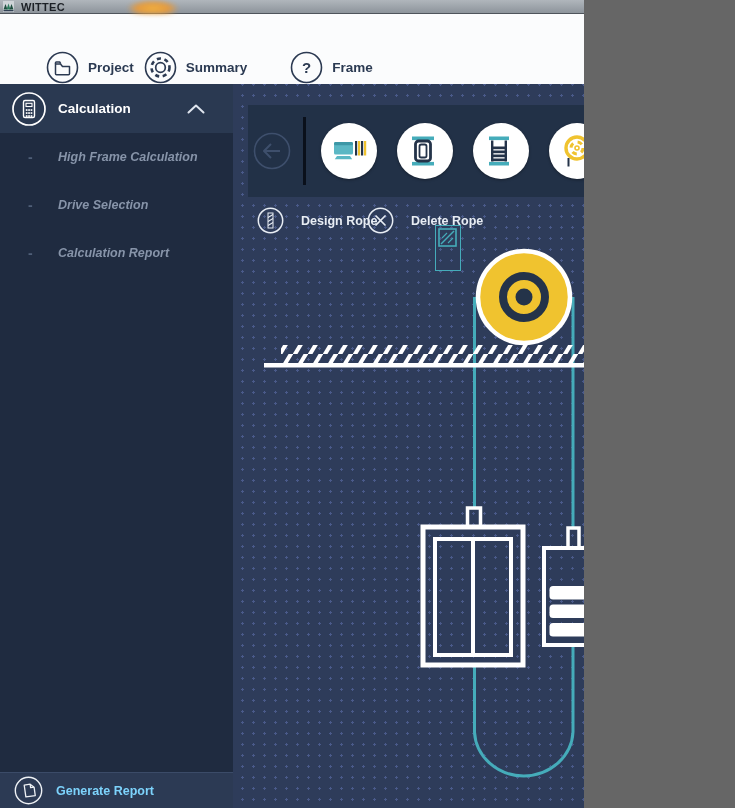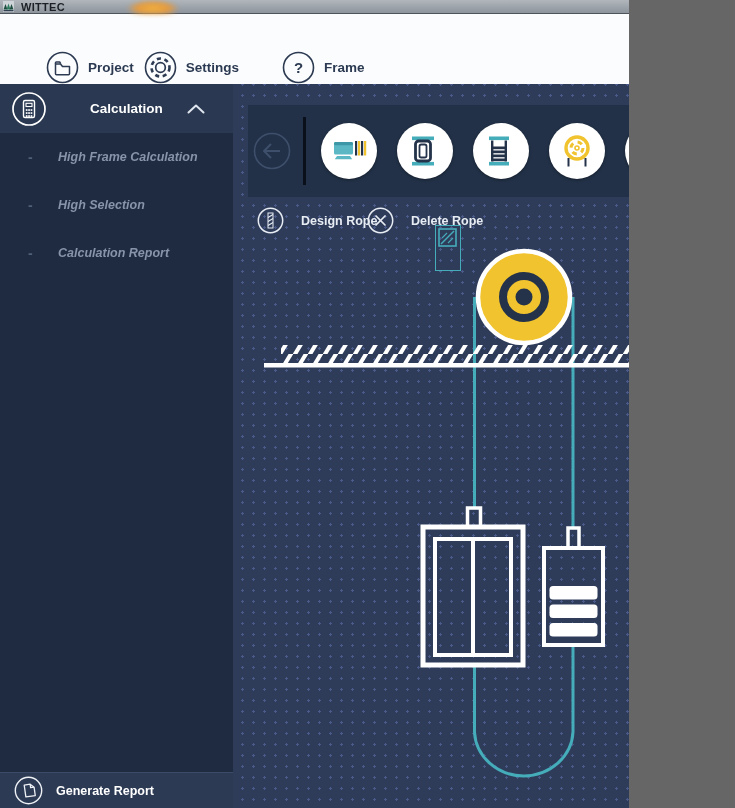--- a/index.html
+++ b/index.html
@@ -1,17 +1,17 @@
 <!DOCTYPE html>
 <html><head>
 <meta charset="utf-8">
 <style>
   * { margin:0; padding:0; box-sizing:border-box; }
   body { font-family: "Liberation Sans", sans-serif; background:#666; }
-  .app { width:629px; height:808px; position:relative; overflow:hidden; background:#fbfcfd; }
+  .app { width:584px; height:808px; position:relative; overflow:hidden; background:#fbfcfd; }
 
   
   .titlebar { height:14px; background:linear-gradient(#b0b6bc,#8d949b); border-bottom:1px solid #4e545b;
               display:flex; align-items:center; position:relative; }
   .titlebar .glow { position:absolute; left:128px; top:0; width:50px; height:14px;
                     background:radial-gradient(ellipse at 50% 60%, #f5b23c 0%, #e89a3a 45%, rgba(232,154,58,0)75%);
                     filter:blur(2px); opacity:.95; }
   .app-logo { width:11px; height:11px; margin-left:3px; }
   .win-title { font-size:11px; font-weight:700; color:#1c2026; margin-left:7px; letter-spacing:.3px; }
 
@@ -19,34 +19,34 @@
   .header { height:70px; background:#fbfcfd; display:flex; align-items:flex-end; }
   .nav-item { display:flex; align-items:center; gap:9px; cursor:pointer; }
   .nav-item .lbl { font-size:13.5px; font-weight:700; color:#2b3a52; }
   #nav-project { margin-left:46px; }
   #nav-settings { margin-left:10px; }
   #nav-about { margin-left:43px; }
 
   
   .main { display:flex; height:724px; }
   .sidebar { width:233px; background:#1f2b40; position:relative; flex:none; }
-  .side-row { display:flex; align-items:center; position:relative; cursor:pointer;gap:32px; }
+  .side-row { display:flex; align-items:center; position:relative; cursor:pointer; }
   .side-row.active { height:49px; background:#2a3951; }
   .side-row.dim { height:50px; }
   .side-row .circ { margin-left:11px; flex:none; }
   .side-row .lbl { margin-left:11px; font-size:13.5px; font-weight:700; }
   .side-row.active .lbl { color:#ffffff; }
   .side-row.dim .lbl { color:#5d6d87; }
   .side-row .chev { position:absolute; right:28px; }
   .side-sub { height:48px; display:flex; align-items:center; cursor:pointer; }
   .side-sub .bullet { margin-left:28px; width:12px; color:#4f5f78; font-size:14px; font-weight:700; }
   .side-sub .lbl { margin-left:18px; font-size:12.5px; font-weight:700; color:#8794a9;font-style:italic; }
   .side-footer { position:absolute; left:0; right:0; bottom:0; height:36px; background:#2c3a54;
                  border-top:1px solid #3b4b68; display:flex; align-items:center; cursor:pointer; }
-  .side-footer .lbl { margin-left:13px; font-size:12.5px; font-weight:700; color:#ffffff; }
+  .side-footer .lbl { margin-left:13px; font-size:12.5px; font-weight:700; color:#7dd3fc; }
 
   
   .canvas { flex:1; position:relative; overflow:hidden; background-color:#2e3c5a;
             background-image:radial-gradient(#4a5a8a 1.1px, rgba(0,0,0,0) 1.3px);
             background-size:11px 11px; background-position:4px 6px; }
   .toolbar-strip { position:absolute; left:15px; top:21px; width:487px; height:92px; background:#223147; }
   .back-btn { position:absolute; left:5px; top:27px; width:38px; height:38px; cursor:pointer; }
   .tb-divider { position:absolute; left:55px; top:12px; width:3px; height:68px; background:#0a101b; }
   .tools { position:absolute; left:73px; top:18px; display:flex; gap:20px; }
   .tool { width:56px; height:56px; border-radius:50%; background:#ffffff; flex:none;
@@ -85,21 +85,21 @@
         <path d="M9.5,13 v-1.2 q0,-0.8 0.8,-0.8 h3.4 l1,1.6" fill="none" stroke="#2c3a52" stroke-width="1.5" stroke-linejoin="round"></path>
       </svg>
       <span class="lbl">Project</span>
     </div>
     <div class="nav-item" id="nav-settings">
       <svg width="33" height="33" viewBox="0 0 33 33">
         <circle cx="16.5" cy="16.5" r="15" fill="none" stroke="#2c3a52" stroke-width="1.6"></circle>
         <circle cx="16.5" cy="16.5" r="9" fill="none" stroke="#2c3a52" stroke-width="2.6" stroke-dasharray="4.1 3.6"></circle>
         <circle cx="16.5" cy="16.5" r="4.8" fill="none" stroke="#2c3a52" stroke-width="1.7"></circle>
       </svg>
-      <span class="lbl">Settings</span>
+      <span class="lbl">Summary</span>
     </div>
     <div class="nav-item" id="nav-about">
       <svg width="33" height="33" viewBox="0 0 33 33">
         <circle cx="16.5" cy="16.5" r="15" fill="none" stroke="#2c3a52" stroke-width="1.6"></circle>
         <text x="16.5" y="22" text-anchor="middle" font-size="15" font-weight="700" fill="#2c3a52" font-family="Liberation Sans, sans-serif">?</text>
       </svg>
       <span class="lbl">Frame</span>
     </div>
   </div>
 
@@ -130,21 +130,21 @@
         </svg>
       </div>
 
 
       <div class="side-sub">
         <span class="bullet">-</span>
         <span class="lbl">High Frame Calculation</span>
       </div>
       <div class="side-sub">
         <span class="bullet">-</span>
-        <span class="lbl">High Selection</span>
+        <span class="lbl">Drive Selection</span>
       </div>
       <div class="side-sub">
         <span class="bullet">-</span>
         <span class="lbl">Calculation Report</span>
       </div>
 
       <div class="side-footer">
         <svg width="29" height="29" viewBox="0 0 29 29" style="margin-left:14px">
           <circle cx="14.5" cy="14.5" r="13.2" fill="none" stroke="#eef1f5" stroke-width="1.4"></circle>
           <path d="M11,8.5 h6 l3.5,3.5 v8.5 h-9.5 z" fill="none" stroke="#eef1f5" stroke-width="1.3" stroke-linejoin="round" transform="rotate(-8 14.5 14.5)"></path>

